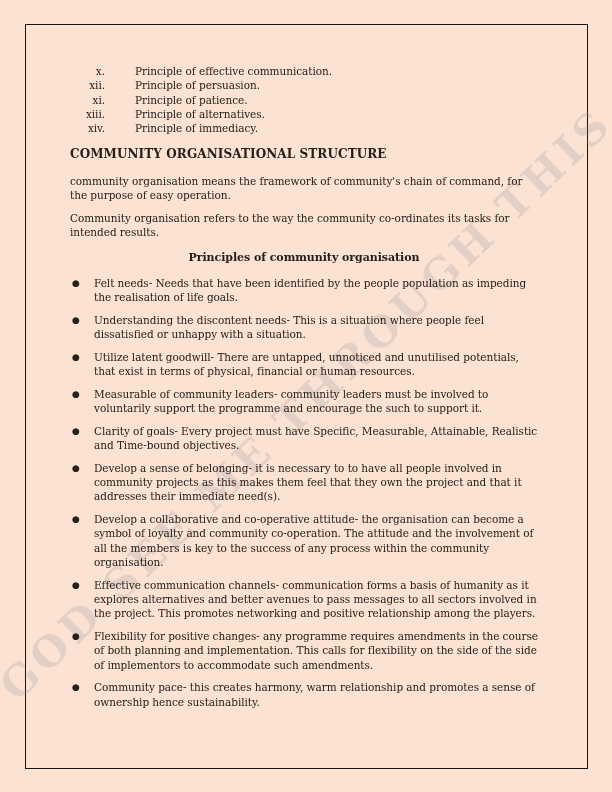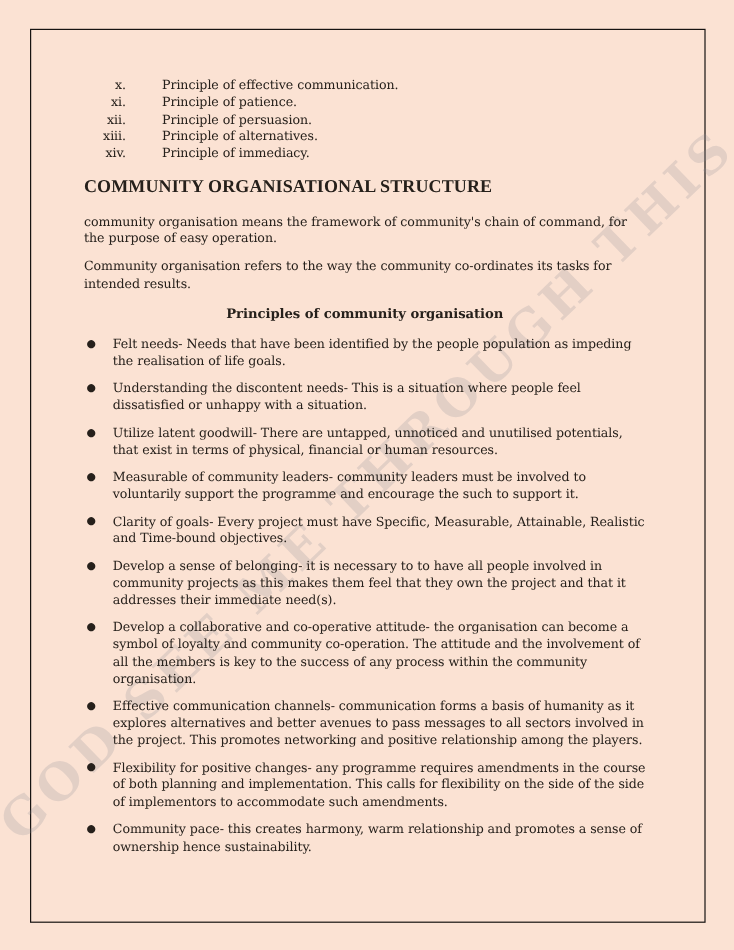--- a/index.html
+++ b/index.html
@@ -66,24 +66,23 @@
     width: 25px;
     margin-left: 10px;
     text-align: right;
     flex: none;
   }
   .roman-text {
     margin-left: 30px;
   }
   .section-heading {
     font-weight: bold;
-    font-size: 15px;
+    font-size: 12px;
     letter-spacing: 0.1px;
     margin: 0 0 11px 0;
-    font-family: Liberation Serif, serif;
   }
   .para {
     margin: 0 0 9px 0;
   }
   .subsection-heading {
     font-weight: bold;
     font-size: 11px;
     margin: 11px 0 10px 0;
     text-align: center;
   }
@@ -116,26 +115,26 @@
   <div class="page-border"></div>
 
   <div class="content">
 
     <div class="roman-list">
       <div class="roman-row">
         <span class="roman-num">x.</span>
         <span class="roman-text">Principle of effective communication.</span>
       </div>
       <div class="roman-row">
+        <span class="roman-num">xii.</span>
+        <span class="roman-text">Principle of persuasion.</span>
+      </div>
+      <div class="roman-row">
         <span class="roman-num">xi.</span>
         <span class="roman-text">Principle of patience.</span>
-      </div>
-      <div class="roman-row">
-        <span class="roman-num">xii.</span>
-        <span class="roman-text">Principle of persuasion.</span>
       </div>
       <div class="roman-row">
         <span class="roman-num">xiii.</span>
         <span class="roman-text">Principle of alternatives.</span>
       </div>
       <div class="roman-row">
         <span class="roman-num">xiv.</span>
         <span class="roman-text">Principle of immediacy.</span>
       </div>
     </div>

